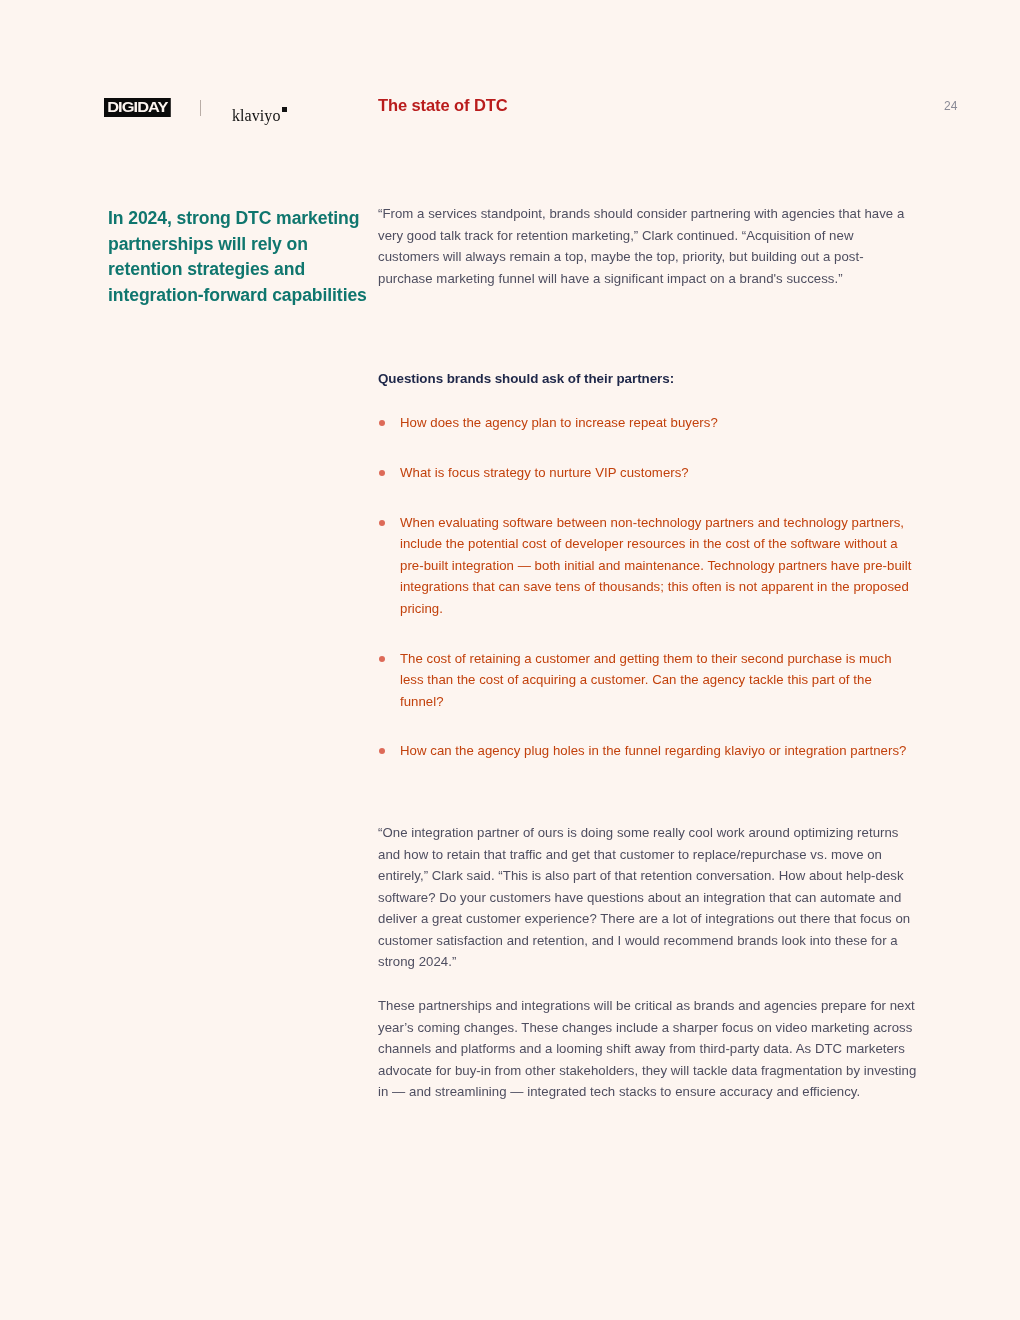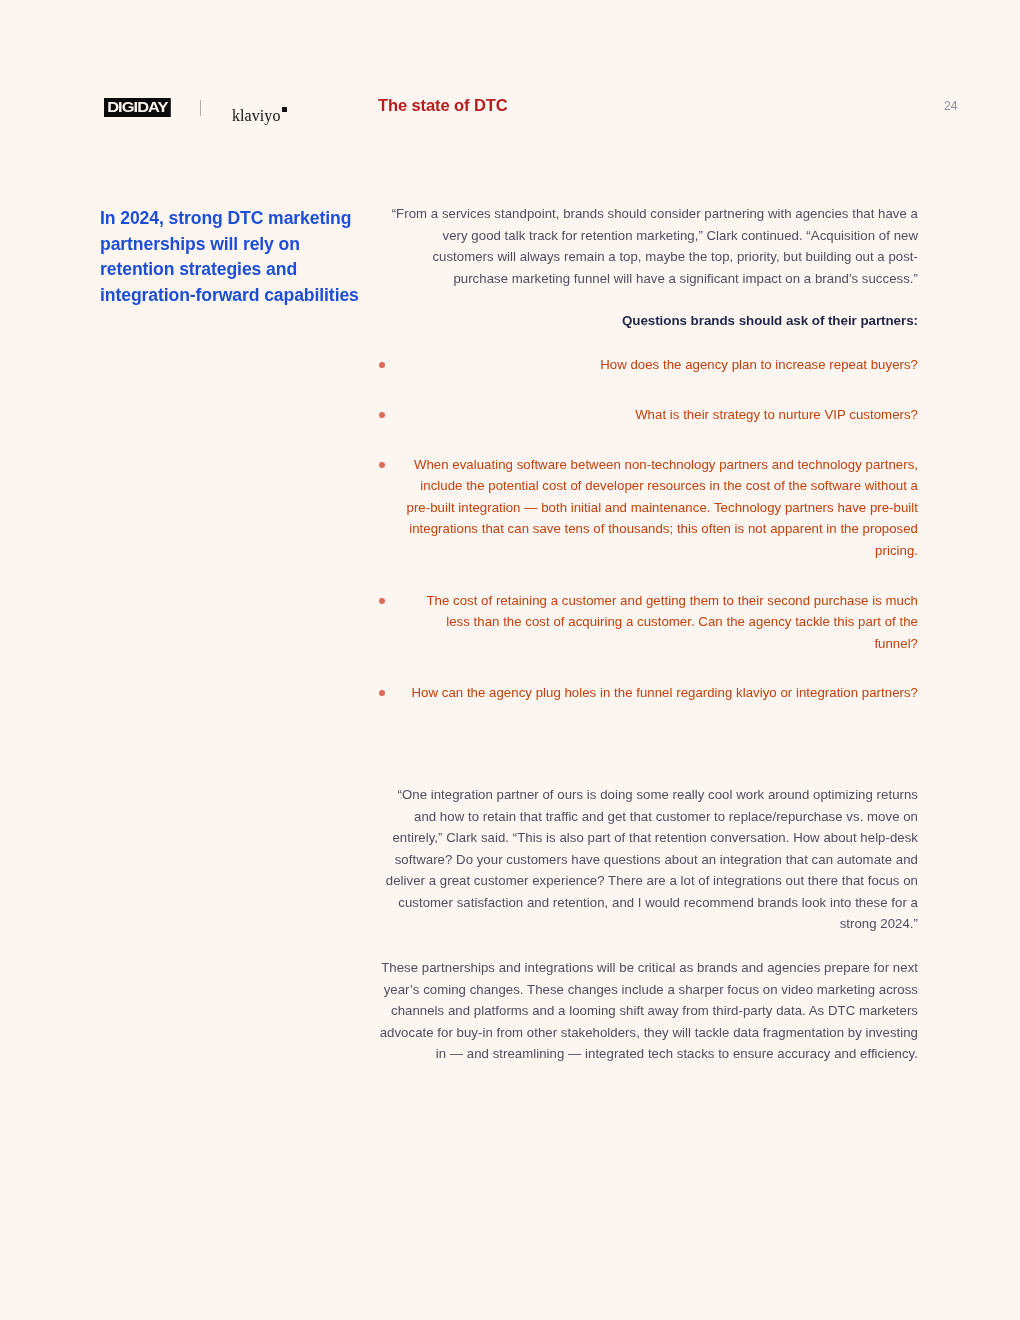--- a/index.html
+++ b/index.html
@@ -98,50 +98,49 @@
     left: 944px;
     top: 3px;
     font-size: 12px;
     color: #8A8A96;
     letter-spacing: 0.2px;
   }
 
   
   .side-heading {
     position: absolute;
-    left: 100px;
+    left: 108px;
     top: 206px;
     width: 260px;
     font-size: 17.6px;
     font-weight: 700;
     line-height: 1.45;
-    color: #1d4ed8;
+    color: #0f766e;
     letter-spacing: -0.1px;
   }
 
   
   .main {
     position: absolute;
     left: 378px;
     top: 203px;
     width: 540px;
-    text-align: right;
   }
 
   .para {
     font-size: 13.2px;
     line-height: 21.6px;
     color: #4E4E60;
     letter-spacing: 0.05px;
   }
 
   .para + .para { margin-top: 22px; }
 
   .q-heading {
-    margin-top: 24px;
+    margin-top: 82px;
     font-size: 13.4px;
     font-weight: 700;
     color: #1E2749;
     letter-spacing: -0.05px;
   }
 
   .bullets {
     margin-top: 26px;
     list-style: none;
   }
@@ -162,21 +161,21 @@
     position: absolute;
     left: 1px;
     top: 8px;
     width: 6px;
     height: 6px;
     border-radius: 50%;
     background: #DD6A58;
   }
 
   .tail {
-    margin-top: 80px;
+    margin-top: 60px;
   }
 
   .tail .para + .para { margin-top: 22px; }
 </style>
 </head>
 <body>
 
 <div class="page">
 
   <div class="header">
@@ -200,21 +199,21 @@
 
     <p class="q-heading">Questions brands should ask of their partners:</p>
 
     <ul class="bullets">
       <li class="bullet">
         <span class="dot"></span>
         <span>How does the agency plan to increase repeat buyers?</span>
       </li>
       <li class="bullet">
         <span class="dot"></span>
-        <span>What is their strategy to nurture VIP customers?</span>
+        <span>What is focus strategy to nurture VIP customers?</span>
       </li>
       <li class="bullet">
         <span class="dot"></span>
         <span>When evaluating software between non-technology partners and technology partners, include the potential cost of developer resources in the cost of the software without a pre-built integration — both initial and maintenance. Technology partners have pre-built integrations that can save tens of thousands; this often is not apparent in the proposed pricing.</span>
       </li>
       <li class="bullet">
         <span class="dot"></span>
         <span>The cost of retaining a customer and getting them to their second purchase is much less than the cost of acquiring a customer. Can the agency tackle this part of the funnel?</span>
       </li>
       <li class="bullet">

